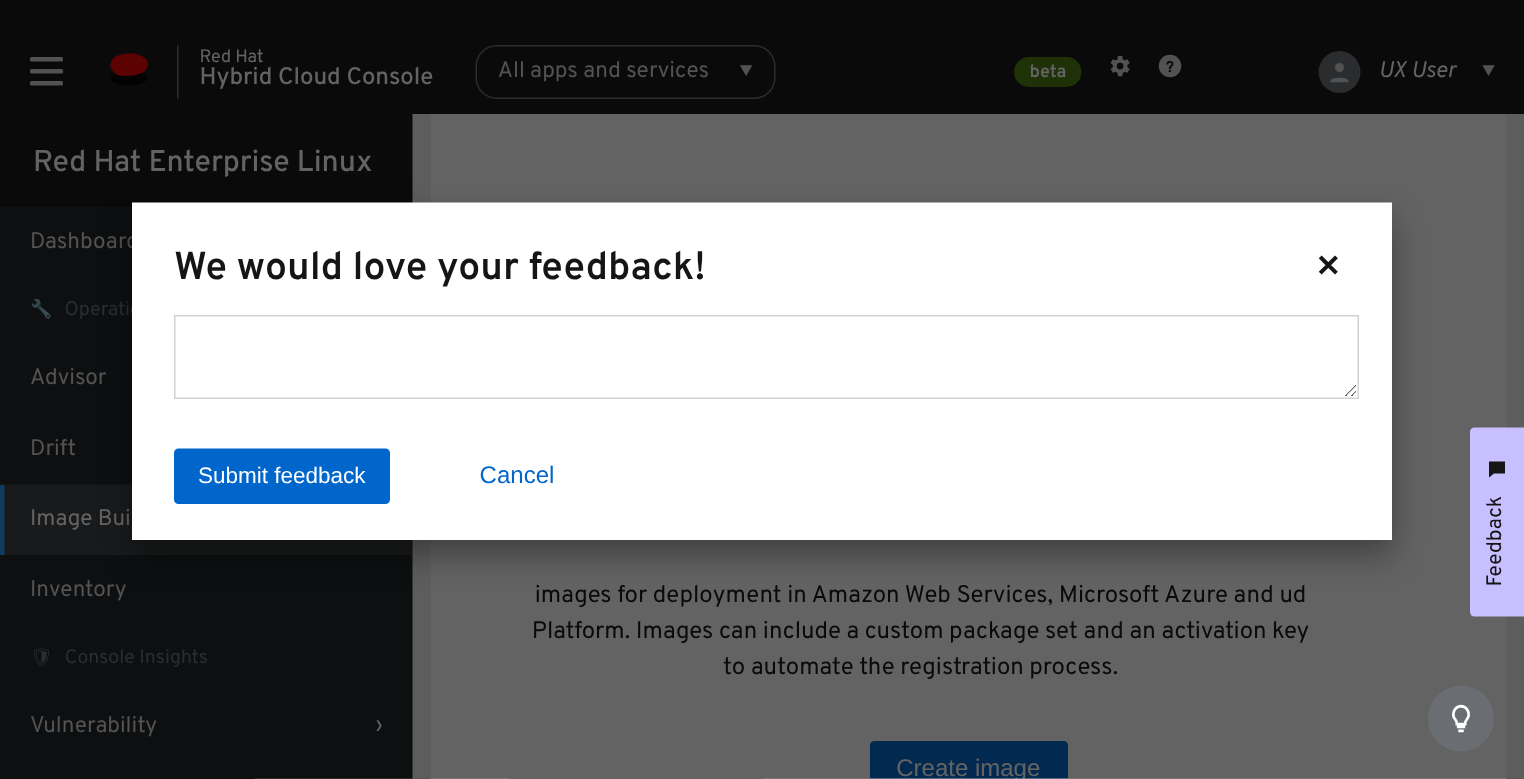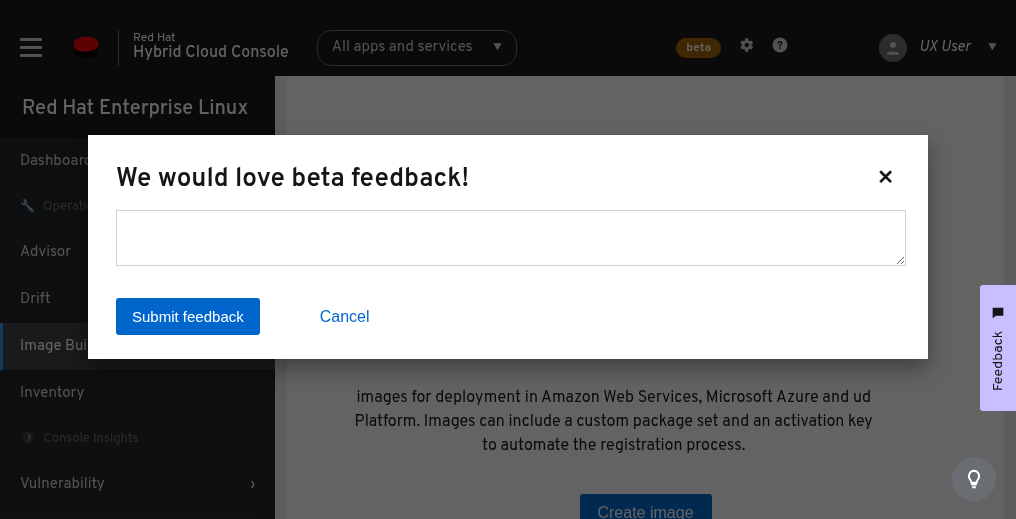--- a/index.html
+++ b/index.html
@@ -58,21 +58,21 @@
       display: flex;
       align-items: center;
       padding: 0 14px;
       cursor: pointer;
       font-size: 15px;
       border-radius: 14px;
     }
     .app-select .chev { margin-left: 20px; font-size: 12px; color: #d2d2d2; }
     .header-spacer { flex: 1; }
     .beta-badge {
-      background: #a16207;
+      background: #4d7c0f;
       color: #fff;
       font-size: 12px;
       padding: 2px 10px;
       border-radius: 10px;
       font-weight: 600;
     }
     .header-icon { color: #d2d2d2; margin-left: 16px; cursor: pointer; }
     .header-icon svg { width: 18px; height: 18px; }
     .user-block {
       display: flex;
@@ -355,21 +355,21 @@
   <div class="main-inner">
     <div class="main-blurb">images for deployment in Amazon Web Services, Microsoft Azure and ud Platform. Images can include a custom package set and an activation key to automate the registration process.</div>
     <button class="create-image-btn">Create image</button>
   </div>
 </div>
 
 <div class="dim-overlay"></div>
 
 <div class="modal">
   <div class="modal-title-row">
-    <div class="modal-title">We would love beta feedback!</div>
+    <div class="modal-title">We would love your feedback!</div>
     <div class="modal-close">✕</div>
   </div>
   <textarea value="" style=""></textarea>
   <div class="modal-actions">
     <button class="btn-primary">Submit feedback</button>
     <button class="btn-link">Cancel</button>
   </div>
 </div>
 
 <div class="feedback-tab">

